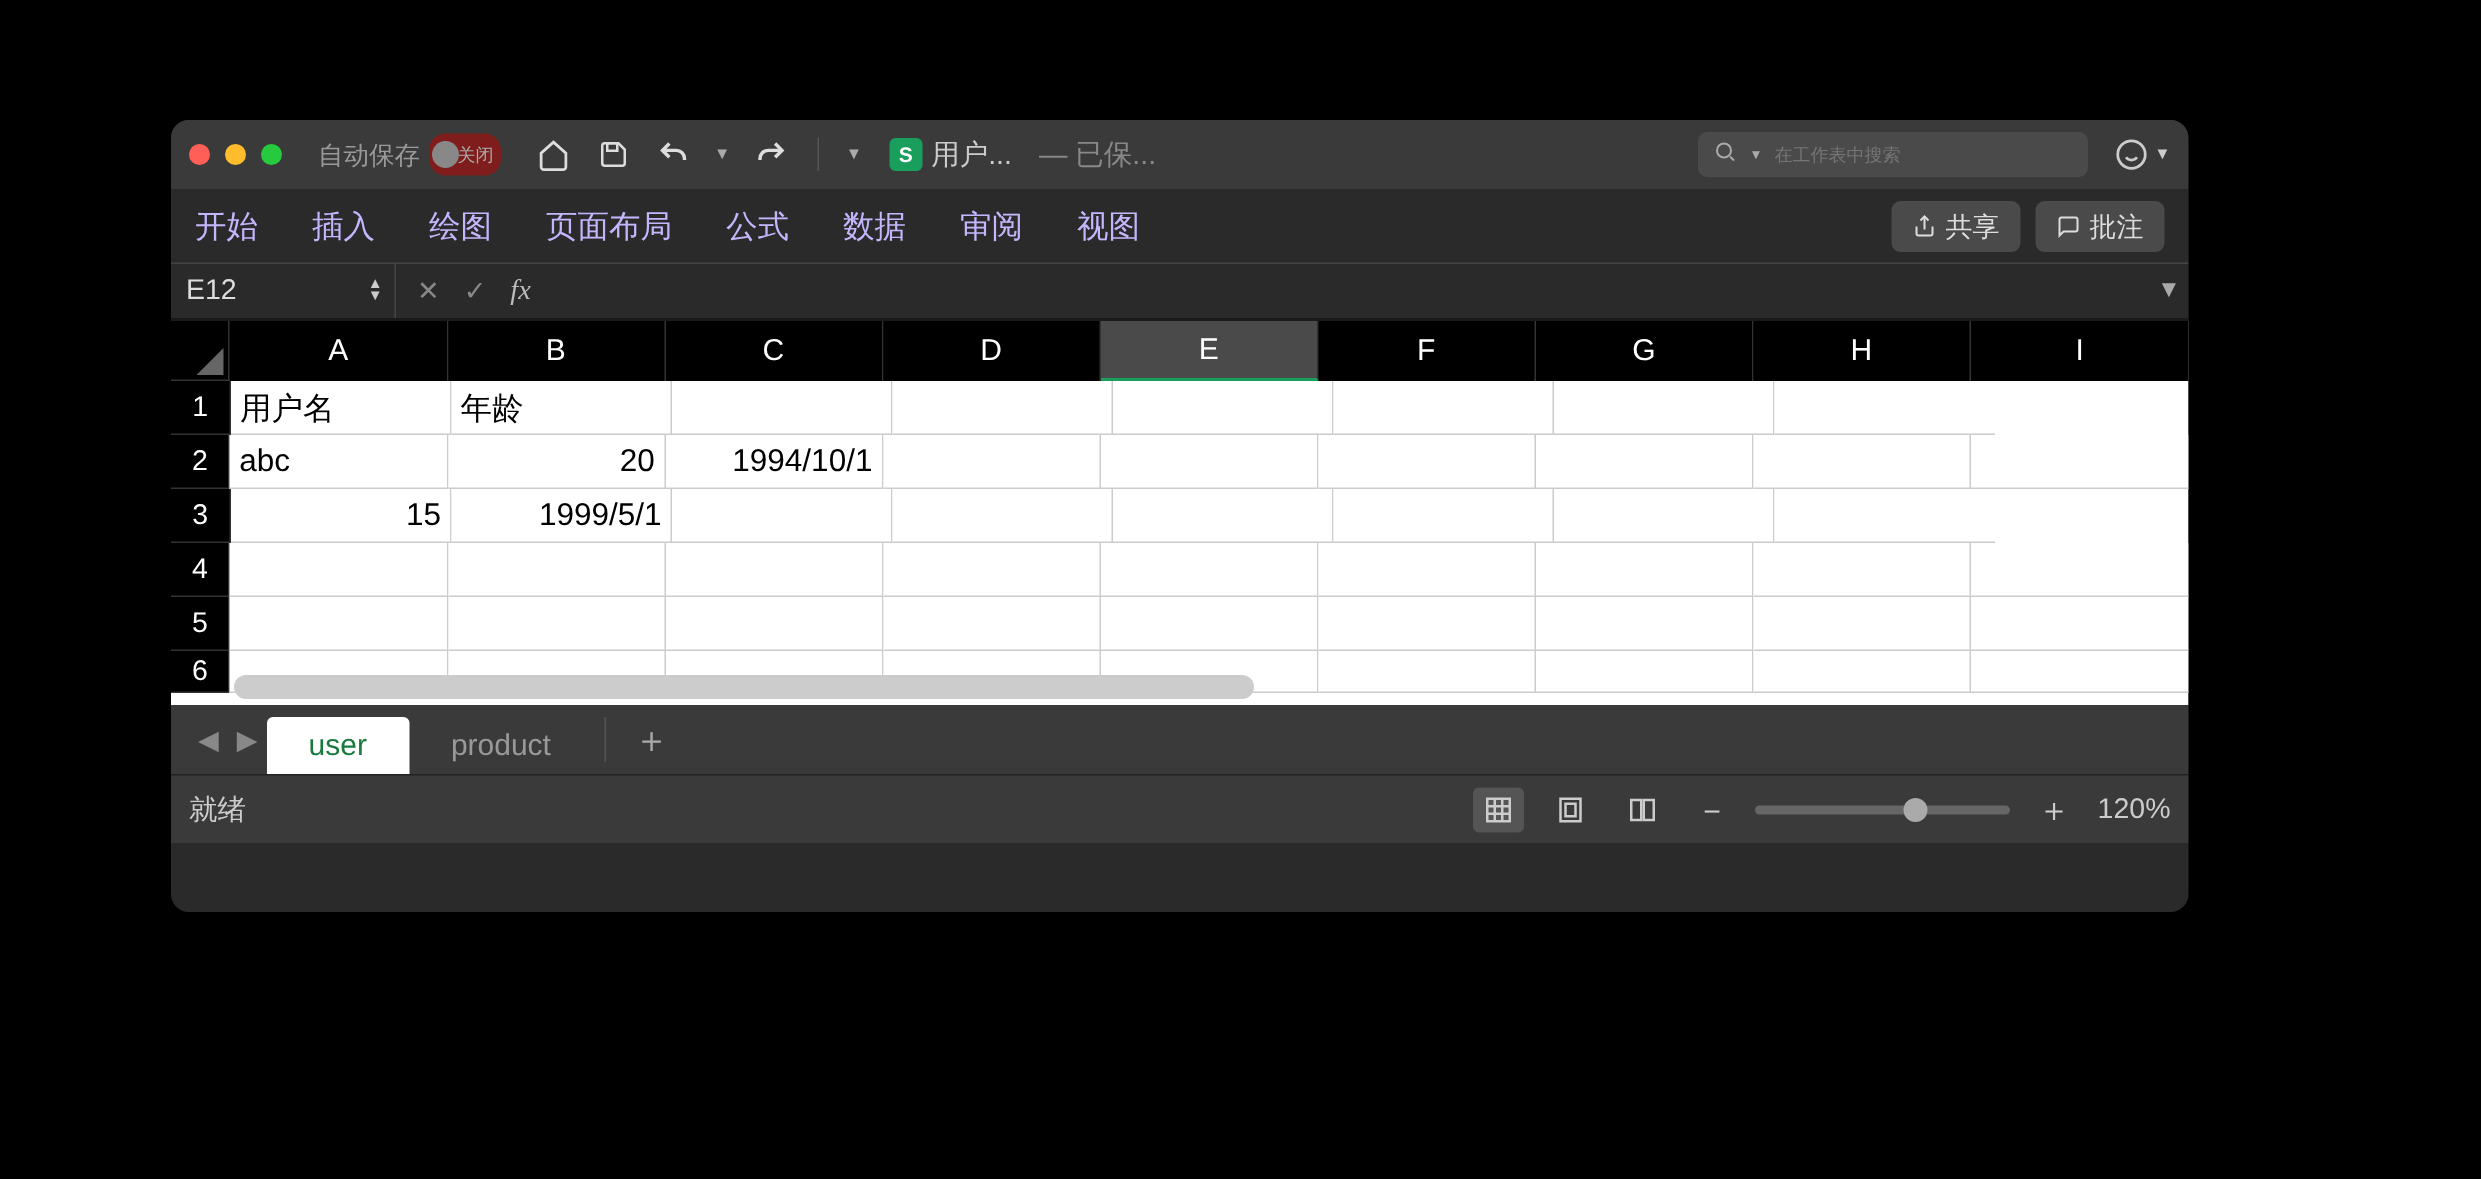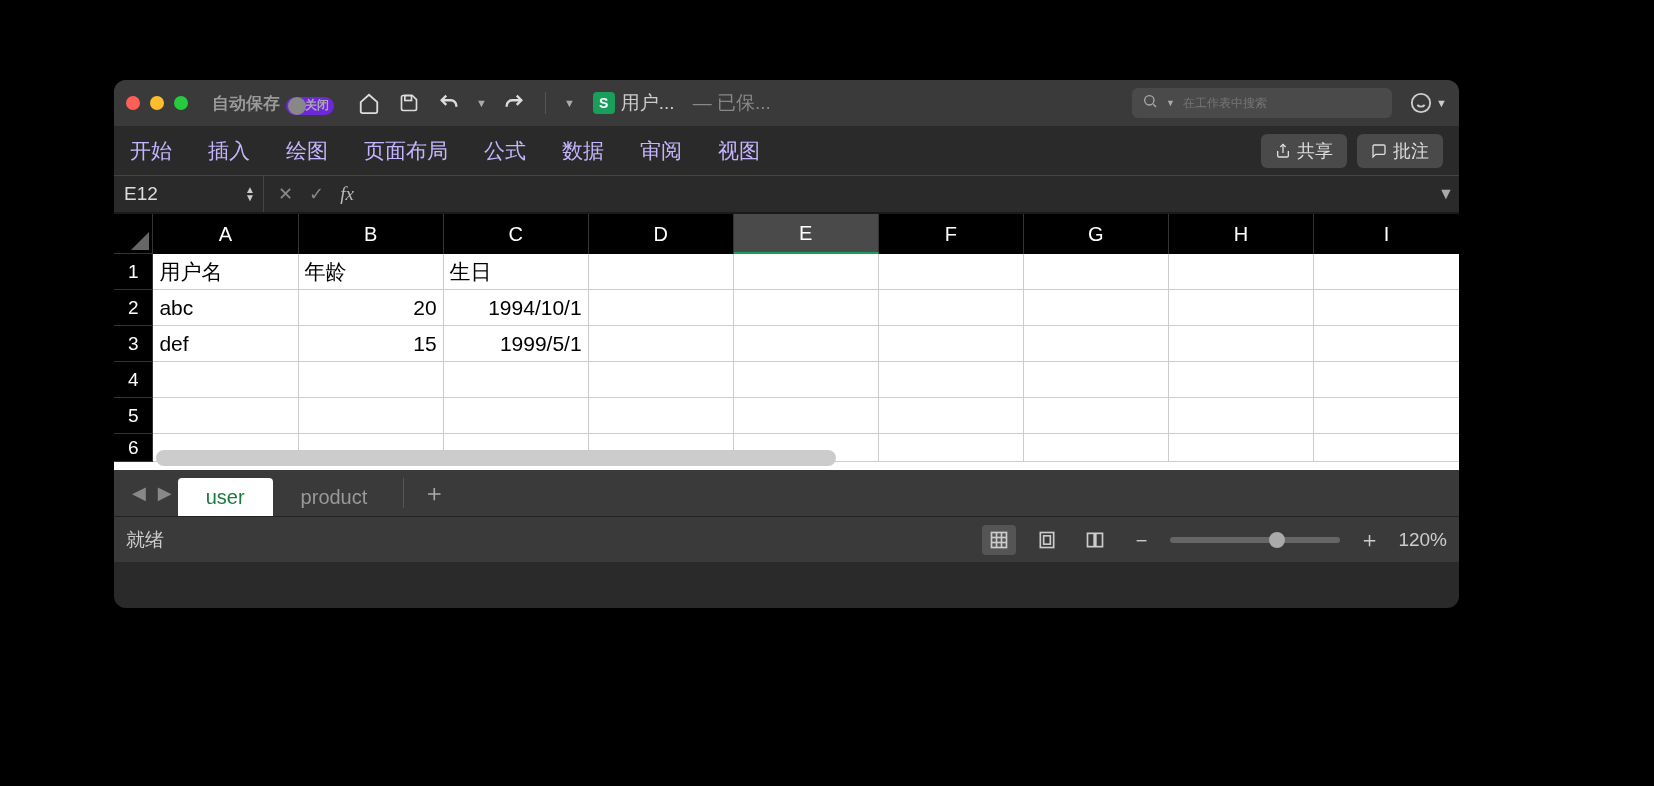--- a/index.html
+++ b/index.html
@@ -6,22 +6,22 @@
 body { background:#000; width:1654px; height:786px; position:relative; }
 .window { position:absolute; left:114px; top:80px; width:1345px; height:528px; background:#2a2a2a; border-radius:12px; overflow:hidden; box-shadow:0 20px 60px rgba(0,0,0,0.8); }
 
 
 .titlebar { height:46px; background:#3a3a3a; display:flex; align-items:center; padding:0 12px; gap:8px; }
 .traffic { display:flex; gap:10px; margin-right:16px; }
 .dot { width:14px; height:14px; border-radius:50%; }
 .dot.red { background:#ff5f56; }
 .dot.yellow { background:#ffbd2e; }
 .dot.green { background:#27c93f; }
-.autosave { display:flex; align-items:flex-end; gap:6px; color:#999; font-size:17px;font-weight:bold; }
-.toggle { width:48px; height:18px; background:#6d28d9; border-radius:11px; position:relative; display:flex; align-items:center; }
+.autosave { display:flex; align-items:center; gap:6px; color:#999; font-size:17px; }
+.toggle { width:48px; height:28px; background:#7f1d1d; border-radius:11px; position:relative; display:flex; align-items:center; }
 .toggle-knob { width:18px; height:18px; background:#888; border-radius:50%; margin-left:2px; }
 .toggle-label { font-size:12px; color:#aaa; position:absolute; right:5px; }
 .toolbar-icons { display:flex; align-items:center; gap:14px; margin-left:14px; }
 .ticon { width:26px; height:26px; display:flex; align-items:center; justify-content:center; color:#ddd; cursor:pointer; }
 .divider-small { width:1px; height:22px; background:#555; margin:0 4px; }
 .doc-title { display:flex; align-items:center; gap:6px; margin-left:10px; color:#ccc; font-size:19px; }
 .app-badge { width:22px; height:22px; background:#1a9e5c; border-radius:4px; display:flex; align-items:center; justify-content:center; color:#fff; font-size:14px; font-weight:bold; }
 .saved-txt { color:#888; margin-left:12px; font-size:19px; }
 .search-box { margin-left:auto; height:30px; background:#4a4a4a; border-radius:6px; display:flex; align-items:center; padding:0 10px; gap:8px; width:260px; }
 .search-icon { color:#aaa; }
@@ -198,21 +198,20 @@
       <div class="col-h active">E</div>
       <div class="col-h">F</div>
       <div class="col-h">G</div>
       <div class="col-h">H</div>
       <div class="col-h" style="border-right:none">I</div>
     </div>
     <div class="row">
       <div class="row-h">1</div>
       <div class="cell">用户名</div>
       <div class="cell">年龄</div>
-      <div class="cell">生日</div>
       <div class="cell"></div>
       <div class="cell"></div>
       <div class="cell"></div>
       <div class="cell"></div>
       <div class="cell"></div>
       <div class="cell" style="border-right:none"></div>
     </div>
     <div class="row">
       <div class="row-h">2</div>
       <div class="cell">abc</div>
@@ -220,21 +219,20 @@
       <div class="cell num">1994/10/1</div>
       <div class="cell"></div>
       <div class="cell"></div>
       <div class="cell"></div>
       <div class="cell"></div>
       <div class="cell"></div>
       <div class="cell" style="border-right:none"></div>
     </div>
     <div class="row">
       <div class="row-h">3</div>
-      <div class="cell">def</div>
       <div class="cell num">15</div>
       <div class="cell num">1999/5/1</div>
       <div class="cell"></div>
       <div class="cell"></div>
       <div class="cell"></div>
       <div class="cell"></div>
       <div class="cell"></div>
       <div class="cell" style="border-right:none"></div>
     </div>
     <div class="row">

